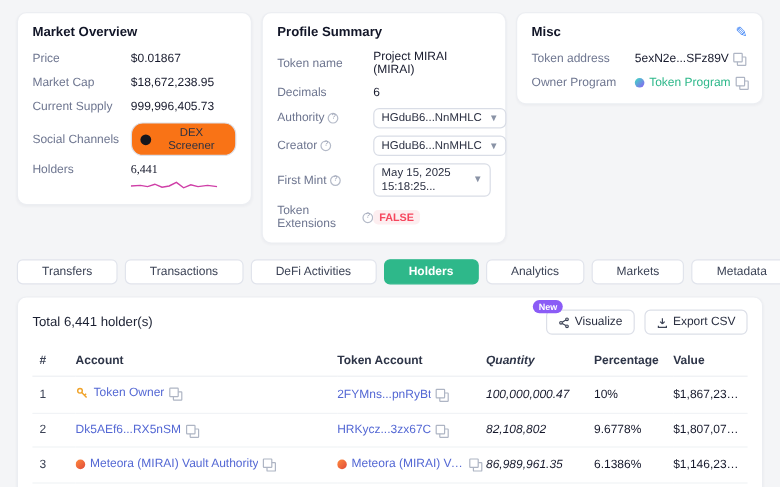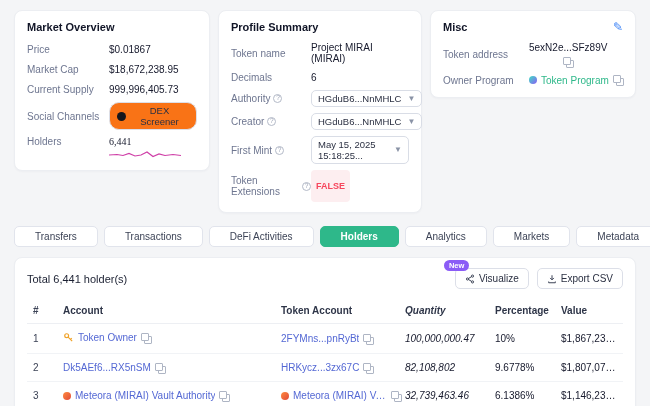--- a/index.html
+++ b/index.html
@@ -44,21 +44,21 @@
   .dex-dot{width:9px;height:9px;border-radius:50%;background:#14161d;flex:none;}
   
   .holders-wrap{display:flex;flex-direction:column;gap:1px;font-family:Liberation Serif, serif;}
   .spark{display:block;}
   
   .mini-select{display:inline-flex;align-items:center;gap:6px;border:1px solid #d9dde6;border-radius:5px;
     padding:2px 6px;font-size:9.5px;color:#2b3042;background:#fff;cursor:pointer;font-family:inherit;}
   .chev{font-size:8px;color:#8a93a6;line-height:1;}
   
   .badge-false{display:inline-block;background:#fdeef0;color:var(--false-red);font-size:9px;font-weight:700;
-    border-radius:4px;padding:11px 5px;}
+    border-radius:4px;padding:1px 5px;}
   
   .misc-head{display:flex;justify-content:space-between;align-items:flex-start;}
   .pencil{color:var(--pencil);font-size:12px;cursor:pointer;line-height:1;}
   .copy-icon{position:relative;width:10px;height:10px;display:inline-block;flex:none;cursor:pointer;}
   .copy-icon::before{content:"";position:absolute;top:3px;left:3px;width:6px;height:6px;border:1px solid #aeb5c4;border-radius:1px;}
   .copy-icon::after{content:"";position:absolute;top:0;left:0;width:6px;height:6px;border:1px solid #aeb5c4;border-radius:1px;background:#fff;}
   .owner-prog{color:var(--accent);display:inline-flex;align-items:center;gap:4px;cursor:pointer;}
   .prog-dot{width:8px;height:8px;border-radius:50%;background:linear-gradient(135deg,#3de0c2,#8b5cf6);flex:none;}
   
   .tabs{display:flex;gap:6px;margin:13px 0 10px;}
@@ -181,21 +181,21 @@
       </div>
     </section>
 
     <section class="card card-misc">
       <div class="misc-head">
         <h3>Misc</h3>
         <span class="pencil">✎</span>
       </div>
       <div class="kv">
         <span class="lbl">Token address</span>
-        <span class="val" style="display:inline-flex;align-items:center;gap:4px;flex-direction:column;">
+        <span class="val" style="display:inline-flex;align-items:center;gap:4px;">
           <span>5exN2e...SFz89V</span>
           <span class="copy-icon"></span>
         </span>
       </div>
       <div class="kv">
         <span class="lbl">Owner Program</span>
         <span class="val" style="display:inline-flex;align-items:center;gap:4px;">
           <a class="owner-prog">
             <span class="prog-dot"></span>
             <span>Token Program</span>
@@ -294,21 +294,21 @@
             <td class="c-acc"><span class="cell-flex">
                 <span class="dot-meteora"></span>
                 <a class="addr">Meteora (MIRAI) Vault Authority</a>
                 <span class="copy-icon"></span>
               </span></td>
             <td class="c-tok"><span class="cell-flex">
                 <span class="dot-meteora"></span>
                 <a class="addr">Meteora (MIRAI) Vault</a>
                 <span class="copy-icon"></span>
               </span></td>
-            <td class="c-qty">32,739,463.46</td>
+            <td class="c-qty">86,989,961.35</td>
             <td class="c-pct">6.1386%</td>
             <td class="c-val">$1,146,230.26</td>
           </tr>
           <tr>
             <td class="c-rank">4</td>
             <td class="c-acc"></td>
             <td class="c-tok"></td>
             <td class="c-qty">60,982,757.84</td>
             <td class="c-pct">6.0982%</td>
             <td class="c-val">$1,138,688.71</td>

